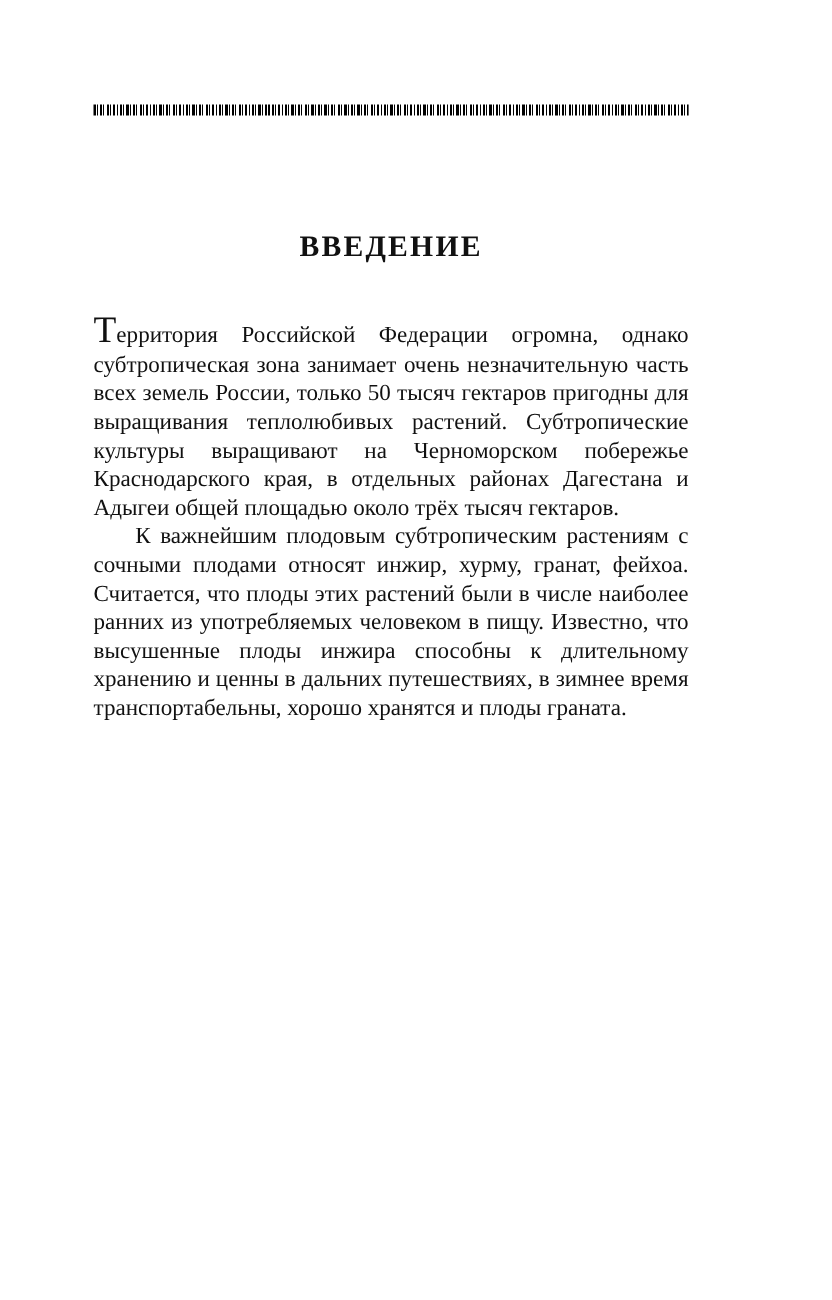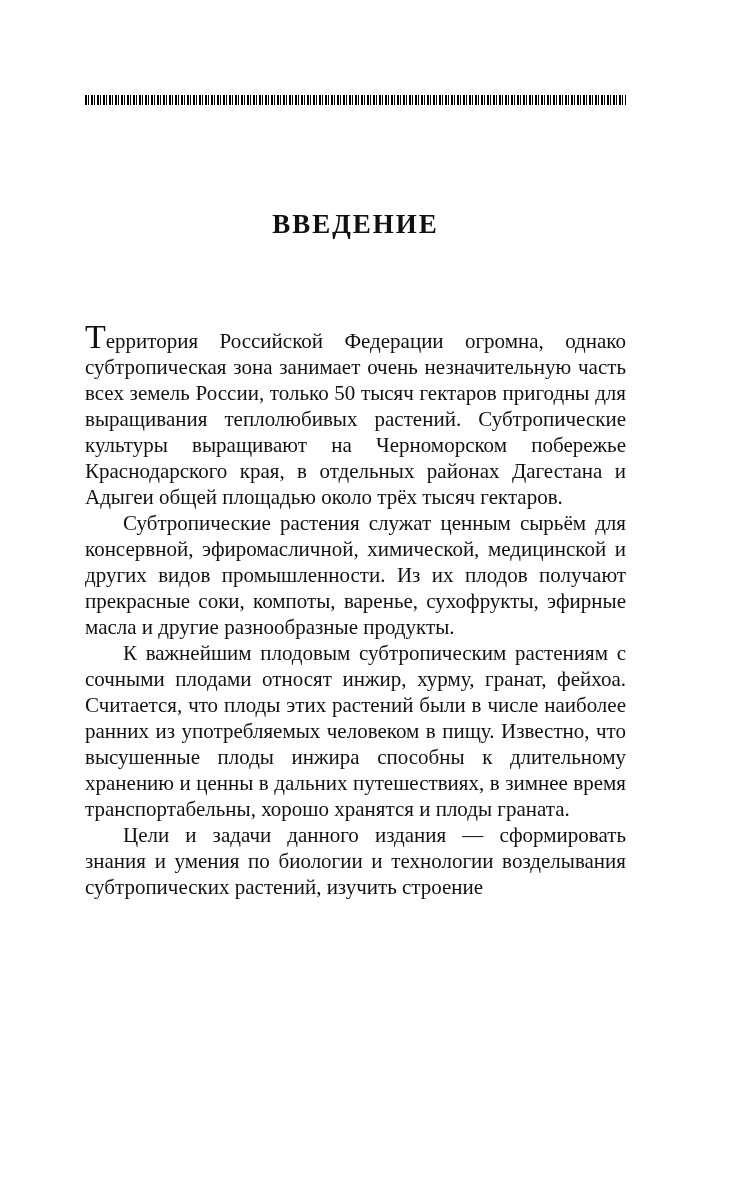--- a/index.html
+++ b/index.html
@@ -31,21 +31,21 @@
   }
   .page-title {
     margin: 103px 0 0 0;
     text-align: center;
     font-size: 27px;
     line-height: 32px;
     font-weight: bold;
     letter-spacing: 2px;
   }
   .text-block {
-    margin-top: 80px;
+    margin-top: 44px;
     font-size: 21px;
     line-height: 26px;
     text-align: justify;
   }
   .para {
     margin: 0;
     text-indent: 38px;
   }
   .para.first {
     text-indent: 0;
@@ -63,21 +63,19 @@
 
   <div class="decorative-rule"></div>
 
   <h1 class="page-title">ВВЕДЕНИЕ</h1>
 
   <div class="text-block">
 
     <p class="para first"><span class="dropcap">Т</span><span>ерритория Российской Федерации огромна, однако субтропическая зона занимает очень незначительную часть всех земель России, только 50 тысяч гектаров пригодны для выращивания теплолюбивых растений. Субтропические культуры выращивают на Черноморском побережье Краснодарского края, в отдельных районах Дагестана и Адыгеи общей площадью около трёх тысяч гектаров.</span></p>
 
 
-    <p class="para">Субтропические растения служат ценным сырьём для консервной, эфиромасличной, химической, медицинской и других видов промышленности. Из их плодов получают прекрасные соки, компоты, варенье, сухофрукты, эфирные масла и другие разнообразные продукты.</p>
 
     <p class="para">К важнейшим плодовым субтропическим растениям с сочными плодами относят инжир, хурму, гранат, фейхоа. Считается, что плоды этих растений были в числе наиболее ранних из употребляемых человеком в пищу. Известно, что высушенные плоды инжира способны к длительному хранению и ценны в дальних путешествиях, в зимнее время транспортабельны, хорошо хранятся и плоды граната.</p>
 
-    <p class="para">Цели и задачи данного издания — сформировать знания и умения по биологии и технологии возделывания субтропических растений, изучить строение</p>
 
   </div>
 
 </div>
 
 </body></html>

